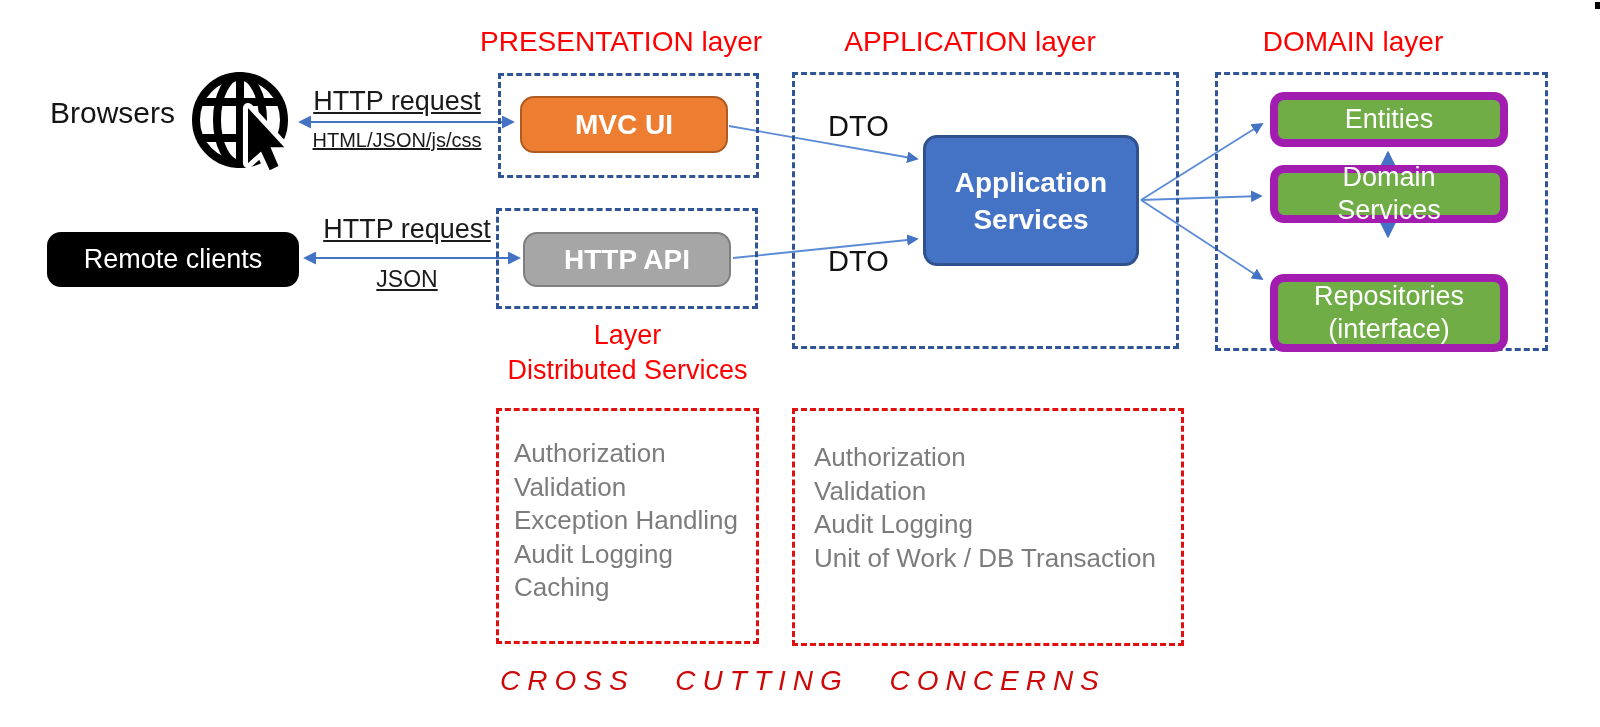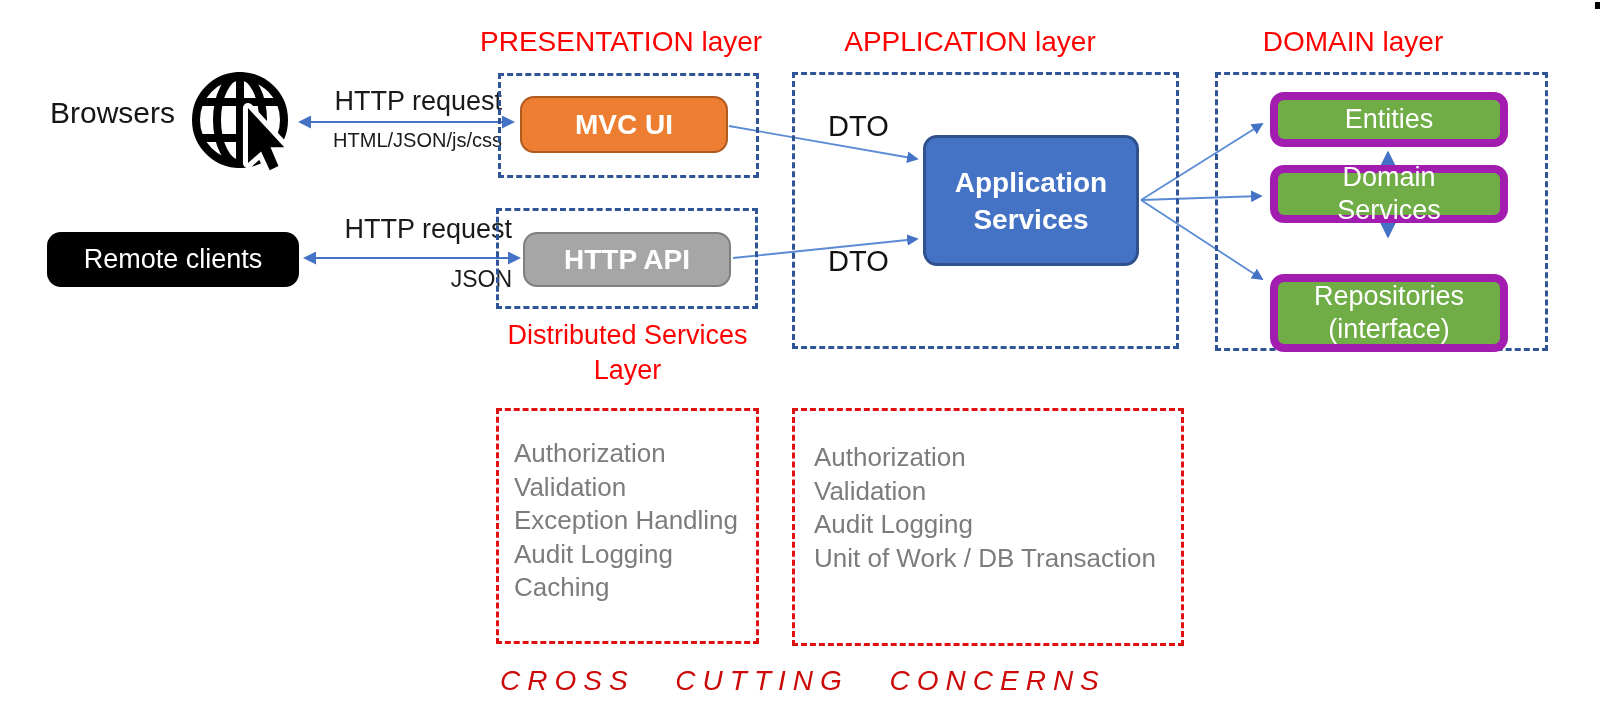--- a/index.html
+++ b/index.html
@@ -3,21 +3,21 @@
 <meta charset="utf-8">
 <style>
   html,body{margin:0;padding:0;background:#ffffff;}
   .canvas{
     position:relative;width:1600px;height:727px;background:#ffffff;
     font-family:"Liberation Sans",sans-serif;overflow:hidden;
   }
   .abs{position:absolute;}
   .overlay{position:absolute;left:0;top:0;width:1600px;height:727px;pointer-events:none;}
   .browsers{left:50px;top:96px;width:142px;font-size:30px;color:#151515;}
-  .lbl-center{text-align:right;}
+  .lbl-center{text-align:center;text-decoration:underline;}
   .req1-top{left:292px;top:86px;width:210px;font-size:27px;color:#1a1a1a;}
   .req1-bot{left:292px;top:129px;width:210px;font-size:20px;color:#1a1a1a;}
   .req2-top{left:302px;top:214px;width:210px;font-size:27px;color:#1a1a1a;}
   .req2-bot{left:302px;top:266px;width:210px;font-size:23px;color:#1a1a1a;}
   .dto{font-size:29px;color:#111111;}
   .dto1{left:828px;top:110px;}
   .dto2{left:828px;top:245px;}
 
   
   .layer-title{font-size:28px;font-weight:500;color:#ff0000;text-align:center;white-space:nowrap;}
@@ -125,22 +125,22 @@
   </div>
 
   <div class="abs shape green g-ent">Entities</div>
   <div class="abs shape green g-ds">Domain Services</div>
   <div class="abs shape green g-repo">Repositories (interface)</div>
 
   <div class="abs dto dto1">DTO</div>
   <div class="abs dto dto2">DTO</div>
 
   <div class="abs dist-label">
+    <div>Layer</div>
     <div>Distributed Services</div>
-    <div>Layer</div>
   </div>
 
   <div class="abs dash-red cc1"></div>
   <div class="abs dash-red cc2"></div>
 
   <div class="abs concern-list list1">
     <div>Authorization</div>
     <div>Validation</div>
     <div>Exception Handling</div>
     <div>Audit Logging</div>

